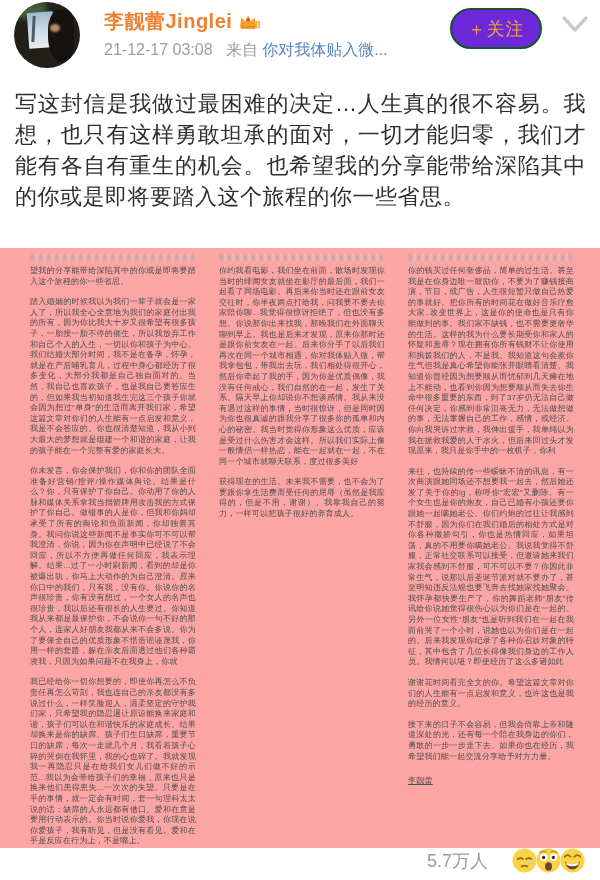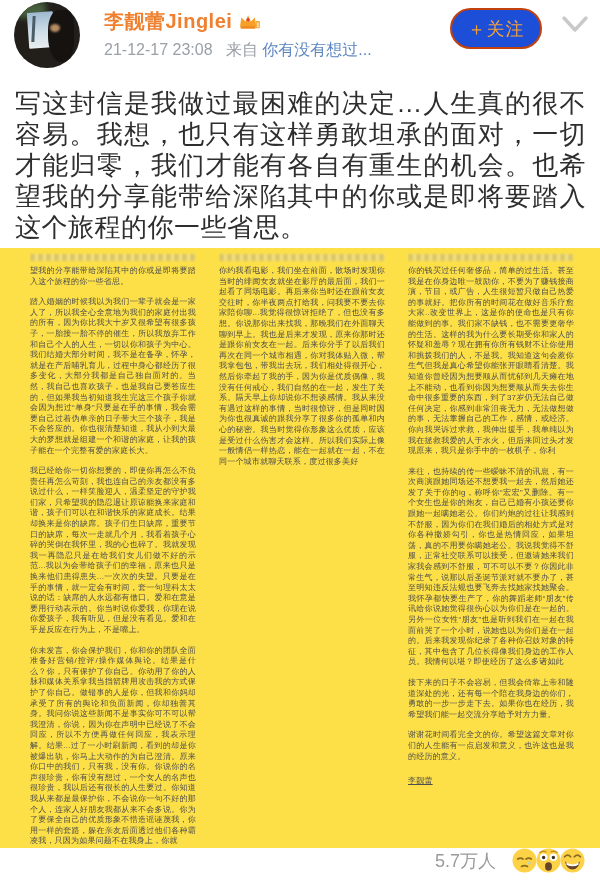--- a/index.html
+++ b/index.html
@@ -22,45 +22,45 @@
             background:#15120f; border-radius:40% 30% 40% 50%; }
   .avatar .hand { position:absolute; right:20px; top:22px; width:10px; height:8px;
             background:#b98d64; border-radius:50%; filter:blur(1px); }
   .username-row { position:absolute; left:104px; top:8px; display:flex; align-items:center; gap:6px; }
   .username { font-size:20px; font-weight:700; color:#ee8030; letter-spacing:0.5px; }
   .crown-badge { display:inline-block; width:22px; height:18px; }
   .meta-row { position:absolute; left:104px; top:40px; font-size:16px; color:#9aa0a6;
               white-space:nowrap; }
   .meta-row .src-link { color:#5b86bf; }
   .follow-btn { position:absolute; left:450px; top:8px; width:92px; height:41px;
-                border:2px solid #c2410c; border-radius:21px; background:#1d4ed8;
+                border:2px solid #14532d; border-radius:21px; background:#6d28d9;
                 color:#f2a23c; font-size:18px; display:flex; align-items:center;
                 justify-content:center; letter-spacing:1px; cursor:pointer; }
   .collapse { position:absolute; left:561px; top:13px; width:28px; height:22px; cursor:pointer; }
 
   
-  .post-text { position:absolute; left:15px; top:88px; width:571px; font-size:26px;
+  .post-text { position:absolute; left:15px; top:88px; width:571px; font-size:22px;
                line-height:31px; color:#2e2e2e; text-align:justify; letter-spacing:0.5px; }
 
   
   .letter { position:absolute; left:0; top:248px; width:600px; height:600px;
-            background:#fde047; overflow:hidden; display:flex;
+            background:#fca5a5; overflow:hidden; display:flex;
             padding:4px 25px 0 30px; gap:23px; cursor:pointer; }
   .letter-col { width:166px; flex:0 0 166px; overflow:hidden; }
   .letter-col::before { content:""; display:block; height:7px; margin:2px 0 5px 0;
             background:repeating-linear-gradient(90deg,#9f9f9f 0 5px,#e8e8e6 5px 8px);
             opacity:0.38; filter:blur(1.2px); }
   .letter-col p { font-size:8px; line-height:10.6px; color:#4d4d4d; text-align:justify;
             margin-bottom:10px; letter-spacing:0.2px; }
   .letter-col p.signature { text-align:left; margin-top:14px;text-decoration:underline; }
 
   
   .footer { position:absolute; left:0; top:841px; width:600px; height:39px;
             display:flex; align-items:center; justify-content:flex-end;
-            padding-right:14px; gap:18px; background:transparent; }
+            padding-right:14px; gap:26px; background:transparent; }
   .reaction-count { font-size:18px; color:#9b9b9b; cursor:pointer; }
   .emoji-row { display:flex; align-items:center; }
   .emoji-row svg { width:27px; height:27px; margin-left:-3px; }
 </style>
 </head>
 <body>
 
 <div class="page">
 
   <div class="header">
@@ -79,52 +79,53 @@
         <rect x="2.5" y="14.5" width="17" height="3" rx="1.2" fill="#ef8c1f"></rect>
         <path d="M11 5.2 L13.2 7.4 L11 9.6 L8.8 7.4 Z" fill="#e03a3a"></path>
         <rect x="19.5" y="9" width="4.5" height="8" rx="1.2" fill="#f6a028"></rect>
         <rect x="20.6" y="10.6" width="2.2" height="1.2" fill="#fff"></rect>
         <rect x="20.6" y="12.6" width="2.2" height="1.2" fill="#fff"></rect>
         <rect x="20.6" y="14.6" width="2.2" height="1.2" fill="#fff"></rect>
       </svg>
     </div>
 
     <div class="meta-row">
-      <span>21-12-17 23:08</span>
+      <span>21-12-17 03:08</span>
       <span>&nbsp;</span>
       <span>来自</span>
-      <span class="src-link">你有没有想过...</span>
+      <span class="src-link">你对我体贴入微...</span>
     </div>
 
     <div class="follow-btn">
       <span>＋关注</span>
     </div>
 
     <svg class="collapse" viewBox="0 0 28 22">
       <polyline points="3,5 14,17 25,5" fill="none" stroke="#c9c9c9" stroke-width="3.4" stroke-linecap="round" stroke-linejoin="round"></polyline>
     </svg>
   </div>
 
   <div class="post-text">写这封信是我做过最困难的决定…人生真的很不容易。我想，也只有这样勇敢坦承的面对，一切才能归零，我们才能有各自有重生的机会。也希望我的分享能带给深陷其中的你或是即将要踏入这个旅程的你一些省思。</div>
 
   <div class="letter" id="letter-columns">
       <div class="letter-col">
         <p>望我的分享能带给深陷其中的你或是即将要踏入这个旅程的你一些省思。</p>
-        <p>踏入婚姻的时候我以为我们一辈子就会是一家人了，所以我全心全意地为我们的家庭付出我的所有，因为你比我大十岁又很希望有很多孩子，一胎接一胎不停的催生，所以我放弃工作和自己个人的人生，一切以你和孩子为中心。我们结婚大部分时间，我不是在备孕，怀孕，就是在产后哺乳育儿，过程中身心都经历了很多变化，大部分我都是自己独自面对的。当然，我自己也喜欢孩子，也是我自己要答应生的，但如果我当初知道我生完这三个孩子你就会因为想过“单身”只要是在乎的事情，我会需要自己过着伪单亲的日子带大三个孩子，我是不会答应的。你也很清楚知道，我从小到大最大的梦想就是组建一个和谐的家庭，让我的孩子能在一个完整有爱的家庭长大。</p>
+        <p>踏入婚姻的时候我以为我们一辈子就会是一家人了，所以我全心全意地为我们的家庭付出我的所有，因为你比我大十岁又很希望有很多孩子，一胎接一胎不停的催生，所以我放弃工作和自己个人的人生，一切以你和孩子为中心。我们结婚大部分时间，我不是在备孕，怀孕，就是在产后哺乳育儿，过程中身心都经历了很多变化，大部分我都是自己独自面对的。当然，我自己也喜欢孩子，也是我自己要答应生的，但如果我当初知道我生完这三个孩子你就会因为想过“单身”的生活而离开我们家，希望这篇文章对你们的人生能有一点启发和意义，我是不会答应的。你也很清楚知道，我从小到大最大的梦想就是组建一个和谐的家庭，让我的孩子能在一个完整有爱的家庭长大。</p>
+        <p>你未发言，你会保护我们，你和你的团队全面准备好营销/控评/操作媒体舆论。结果是什么？你，只有保护了你自己。你动用了你的人脉和媒体关系拿我当挡箭牌用攻击我的方式保护了你自己。做错事的人是你，但我和你妈却承受了所有的舆论和负面新闻，你却独善其身。我问你说这些新闻不是事实你可不可以帮我澄清，你说，因为你在声明中已经说了不会回应，所以不方便再做任何回应，我表示理解。结果...过了一小时刷新闻，看到的却是你被爆出轨，你马上大动作的为自己澄清。原来你口中的我们，只有我，没有你。你说你的名声很珍贵，你有没有想过，一个女人的名声也很珍贵，我以后还有很长的人生要过。你知道我从来都是最保护你，不会说你一句不好的那个人，连家人好朋友我都从来不会多说。你为了要保全自己的优质形象不惜造谣诬蔑我，你用一样的套路，躲在亲友后面透过他们各种霸凌我，只因为如果问题不在我身上，你就</p>
         <p>我已经给你一切你想要的，即使你再怎么不负责任再怎么苛刻，我也连自己的亲友都没有多说过什么，一样笑脸迎人，温柔坚定的守护我们家，只希望我的隐忍退让原谅能换来家庭和谐，孩子们可以在和谐快乐的家庭成长。结果却换来是你的缺席。孩子们生日缺席，重要节日的缺席，每次一走就几个月，我看着孩子心碎的哭倒在我怀里，我的心也碎了。我就发现我一再隐忍只是在给我们女儿们做不好的示范...我以为会带给孩子们的幸福，原来也只是换来他们患得患失...一次次的失望。只要是在乎的事情，就一定会有时间，套一句理科太太说的话：缺席的人永远都有借口。爱和在意是要用行动表示的。你当时说你爱我，你现在说你爱孩子，我有听见，但是没有看见。爱和在乎是反应在行为上，不是嘴上。</p>
-        <p>你未发言，你会保护我们，你和你的团队全面准备好营销/控评/操作媒体舆论。结果是什么？你，只有保护了你自己。你动用了你的人脉和媒体关系拿我当挡箭牌用攻击我的方式保护了你自己。做错事的人是你，但我和你妈却承受了所有的舆论和负面新闻，你却独善其身。我问你说这些新闻不是事实你可不可以帮我澄清，你说，因为你在声明中已经说了不会回应，所以不方便再做任何回应，我表示理解。结果...过了一小时刷新闻，看到的却是你被爆出轨，你马上大动作的为自己澄清。原来你口中的我们，只有我，没有你。你说你的名声很珍贵，你有没有想过，一个女人的名声也很珍贵，我以后还有很长的人生要过。你知道我从来都是最保护你，不会说你一句不好的那个人，连家人好朋友我都从来不会多说。你为了要保全自己的优质形象不惜造谣诬蔑我，你用一样的套路，躲在亲友后面透过他们各种霸凌我，只因为如果问题不在我身上，你就</p>
       </div>
       <div class="letter-col">
         <p>你约我看电影，我们坐在前面，散场时发现你当时的绯闻女友就坐在影厅的最后面，我们一起看了同场电影。再后来你当时还在跟前女友交往时，你半夜两点打给我，问我要不要去你家陪你聊...我觉得很惊讶拒绝了，但也没有多想。你说那你出来找我，那晚我们在外面聊天聊到早上。我也是后来才发现，原来你那时还是跟你前女友在一起。后来你分手了以后我们再次在同一个城市相遇，你对我体贴入微，帮我拿包包，带我出去玩，我们相处得很开心，然后你牵起了我的手，因为你是优质偶像，我没有任何戒心，我们自然的在一起，发生了关系。隔天早上你却说你不想谈感情。我从来没有遇过这样的事情，当时很惊讶，但是同时因为你也很真诚的跟我分享了很多你的孤单和内心的秘密。我当时觉得你形象这么优质，应该是受过什么伤害才会这样。所以我们实际上像一般情侣一样热恋，能在一起就在一起，不在同一个城市就聊天联系，度过很多美好</p>
+        <p>获得现在的生活。未来我不需要，也不会为了要跟你拿生活费而受任何的屈辱（虽然是我应得的，但是不用，谢谢）。我靠我自己的努力，一样可以把孩子很好的养育成人。</p>
       </div>
       <div class="letter-col">
         <p>你的钱买过任何奢侈品，简单的过生活。甚至我是在你身边唯一鼓励你，不要为了赚钱接商演，节目，或广告，人生很短暂只做自己热爱的事就好。把你所有的时间花在做好音乐疗愈大家..改变世界上，这是你的使命也是只有你能做到的事。我们家不缺钱，也不需要更奢华的生活。这样的我为什么要长期受你和家人的怀疑和羞辱？现在拥有你所有钱财不让你使用和挑拨我们的人，不是我。我知道这句会惹你生气但我是真心希望你能张开眼睛看清楚。我知道你曾经因为想要顺从而忧郁到几天瘫在地上不能动，也看到你因为想要顺从而失去你生命中很多重要的东西，到了37岁仍无法自己做任何决定，你感到非常沮丧无力，无法做想做的事，无法掌握自己的工作，感情，或经济。你向我哭诉过求救，我伸出援手，我单纯以为我在拯救我爱的人于水火，但后来回过头才发现原来，我只是你手中的一枚棋子，你利</p>
         <p>来往，也持续的传一些暧昧不清的讯息，有一次商演跟她同场还不想要我一起去，然后她还发了关于你的ig，称呼你“宏宏”又删除。有一个女生也是你的炮友，自己已婚有小孩还要你跟她一起瞒她老公。你们约炮的过往让我感到不舒服，因为你们在我们婚后的相处方式是对你各种撒娇勾引，你也是热情回应，如果坦荡，真的不用要你瞒她老公。我说我觉得不舒服，正常社交联系可以接受，但邀请她来我们家我会感到不舒服，可不可以不要？你因此非常生气，说那以后圣诞节派对就不要办了，甚至明知违反法规也要飞奔去找她家找她聚会。我怀孕都快要生产了，你的舞蹈老师“朋友”传讯给你说她觉得很伤心以为你们是在一起的。另外一位女性“朋友”也是听到我们在一起在我面前哭了一个小时，说她也以为你们是在一起的。后来我发现你纪录了各种你召妓对象的特征，其中包含了几位长得像我们身边的工作人员。我情何以堪？即使经历了这么多诸如此</p>
+        <p>谢谢花时间看完全文的你。希望这篇文章对你们的人生能有一点启发和意义，也许这也是我的经历的意义。</p>
         <p>接下来的日子不会容易，但我会倚靠上帝和隧道深处的光，还有每一个陪在我身边的你们，勇敢的一步一步走下去。如果你也在经历，我希望我们能一起交流分享给予对方力量。</p>
-        <p>谢谢花时间看完全文的你。希望这篇文章对你们的人生能有一点启发和意义，也许这也是我的经历的意义。</p>
         <p class="signature">李靓蕾</p>
       </div>
     </div>
 
   <div class="footer">
     <span class="reaction-count">5.7万人</span>
     <div class="emoji-row">
       <svg viewBox="0 0 36 36">
         <circle cx="18" cy="18" r="16" fill="#fdd247"></circle>
         <path d="M9 16 q4 -2.5 7 0" stroke="#8a6d1f" stroke-width="2.4" fill="none" stroke-linecap="round"></path>

